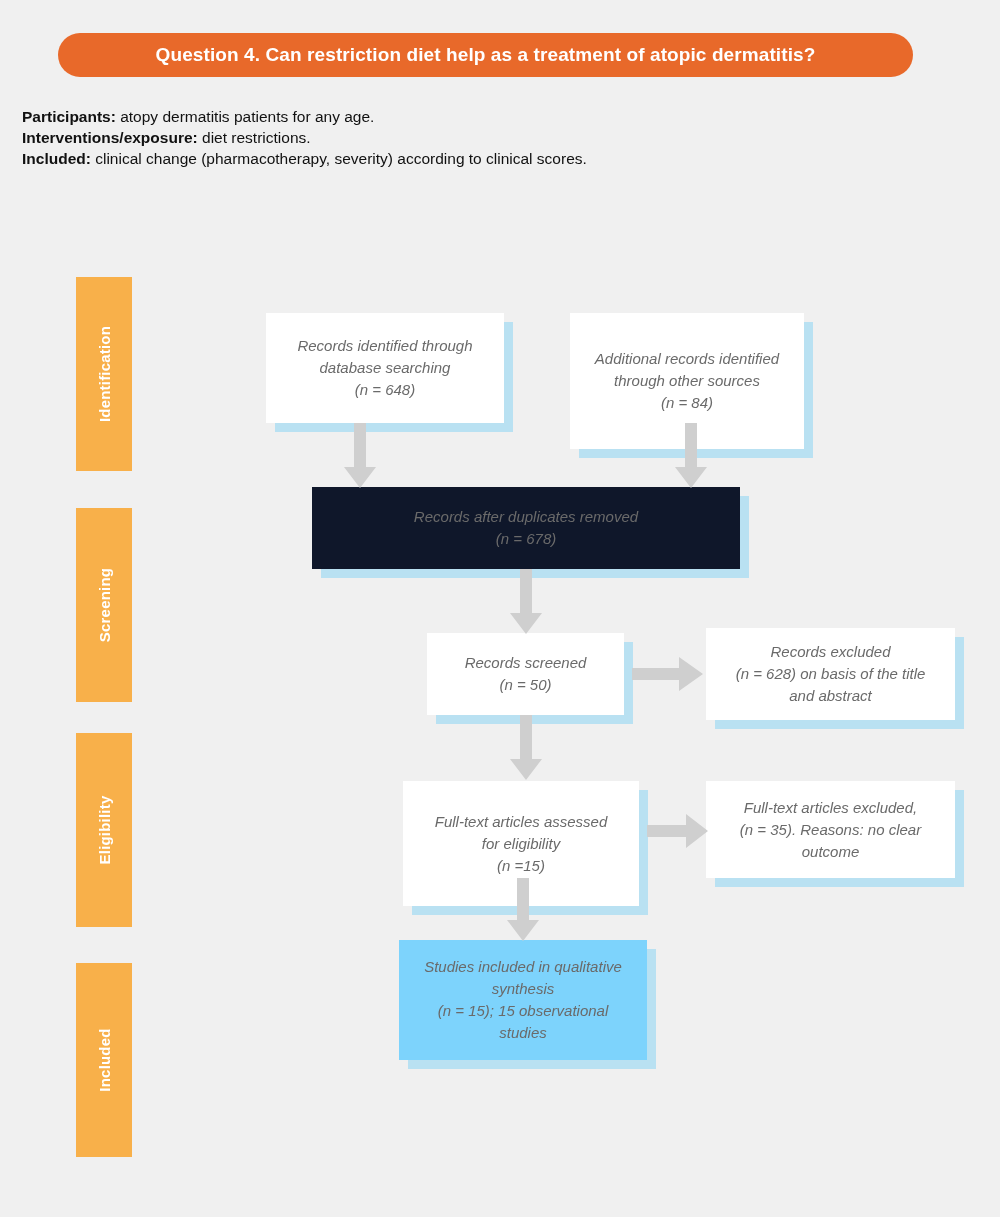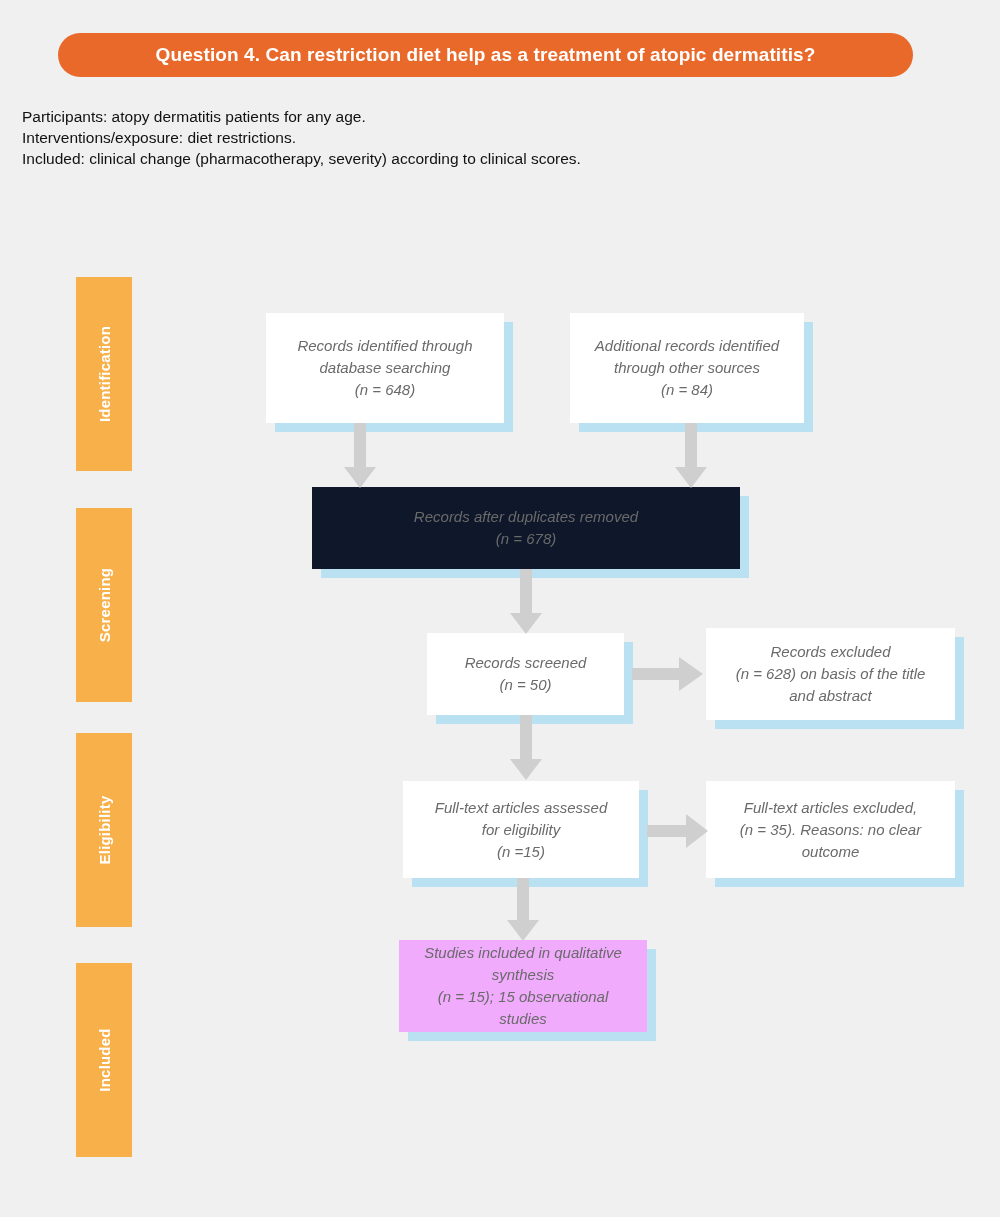--- a/index.html
+++ b/index.html
@@ -47,21 +47,21 @@
     line-height: 21px;
     color: #111111;
   }
   .intro p {
     margin: 0;
   }
   .intro .spacer {
     height: 21px;
   }
   .intro b {
-    font-weight: normal;
+    font-weight: bold;
   }
 
   
   .stage-bar {
     position: absolute;
     width: 56px;
     background: #F8B04A;
   }
   .stage-label {
     position: absolute;
@@ -135,45 +135,45 @@
 </div>
 
 <div class="stage-bar" style="left: 76px; top: 963px; height: 194px; background: rgb(248, 176, 74);">
   <span class="stage-label">Included</span>
 </div>
 
 <div class="flow-box" style="left: 266px; top: 313px; width: 238px; height: 110px; background: rgb(255, 255, 255); box-shadow: rgb(185, 225, 242) 9px 9px 0px 0px;">
   <span class="flow-box-text">Records&nbsp;identified&nbsp;through<br>database&nbsp;searching<br>(n&nbsp;=&nbsp;648)</span>
 </div>
 
-<div class="flow-box" style="left: 570px; top: 313px; width: 234px; height: 110px; background: rgb(255, 255, 255); box-shadow: rgb(185, 225, 242) 9px 9px 0px 0px;">
+<div class="flow-box" style="left: 570px; top: 313px; width: 234px; height: 136px; background: rgb(255, 255, 255); box-shadow: rgb(185, 225, 242) 9px 9px 0px 0px;">
   <span class="flow-box-text">Additional&nbsp;records&nbsp;identified<br>through&nbsp;other&nbsp;sources<br>(n&nbsp;=&nbsp;84)</span>
 </div>
 
 <div class="flow-box" style="left: 312px; top: 487px; width: 428px; height: 82px; background: #0f172a; box-shadow: rgb(185, 225, 242) 9px 9px 0px 0px;">
   <span class="flow-box-text">Records&nbsp;after&nbsp;duplicates&nbsp;removed<br>(n&nbsp;=&nbsp;678)</span>
 </div>
 
 <div class="flow-box" style="left: 427px; top: 633px; width: 197px; height: 82px; background: rgb(255, 255, 255); box-shadow: rgb(185, 225, 242) 9px 9px 0px 0px;">
   <span class="flow-box-text">Records&nbsp;screened<br>(n&nbsp;=&nbsp;50)</span>
 </div>
 
 <div class="flow-box" style="left: 706px; top: 628px; width: 249px; height: 92px; background: rgb(255, 255, 255); box-shadow: rgb(185, 225, 242) 9px 9px 0px 0px;">
   <span class="flow-box-text">Records&nbsp;excluded<br>(n&nbsp;=&nbsp;628)&nbsp;on&nbsp;basis&nbsp;of&nbsp;the&nbsp;title<br>and&nbsp;abstract</span>
 </div>
 
-<div class="flow-box" style="left: 403px; top: 781px; width: 236px; height: 97px; background: rgb(255, 255, 255); box-shadow: rgb(185, 225, 242) 9px 9px 0px 0px;">
+<div class="flow-box" style="left: 403px; top: 781px; width: 236px; height: 125px; background: rgb(255, 255, 255); box-shadow: rgb(185, 225, 242) 9px 9px 0px 0px;">
   <span class="flow-box-text">Full-text&nbsp;articles&nbsp;assessed<br>for&nbsp;eligibility<br>(n&nbsp;=15)</span>
 </div>
 
 <div class="flow-box" style="left: 706px; top: 781px; width: 249px; height: 97px; background: rgb(255, 255, 255); box-shadow: rgb(185, 225, 242) 9px 9px 0px 0px;">
   <span class="flow-box-text">Full-text&nbsp;articles&nbsp;excluded,<br>(n&nbsp;=&nbsp;35).&nbsp;Reasons:&nbsp;no&nbsp;clear<br>outcome</span>
 </div>
 
-<div class="flow-box" style="left: 399px; top: 940px; width: 248px; height: 92px; background: #f0abfc; box-shadow: rgb(185, 225, 242) 9px 9px 0px 0px;">
+<div class="flow-box" style="left: 399px; top: 940px; width: 248px; height: 120px; background: #7dd3fc; box-shadow: rgb(185, 225, 242) 9px 9px 0px 0px;">
   <span class="flow-box-text">Studies&nbsp;included&nbsp;in&nbsp;qualitative<br>synthesis<br>(n&nbsp;=&nbsp;15);&nbsp;15&nbsp;observational<br>studies</span>
 </div>
 
 <div class="arrow" style="left:343px; top:423px;">
   <svg width="34" height="66" viewBox="0 0 34 66">
     <polygon points="11,0 23,0 23,44 33,44 17,65 1,44 11,44" fill="#cfcfcf"></polygon>
   </svg>
 </div>
 
 <div class="arrow" style="left:674px; top:423px;">

